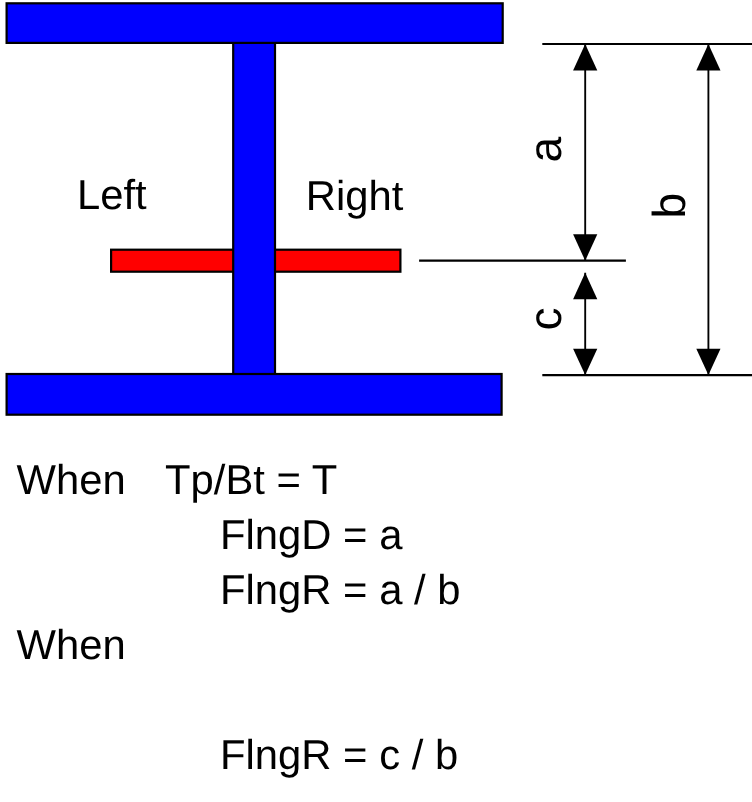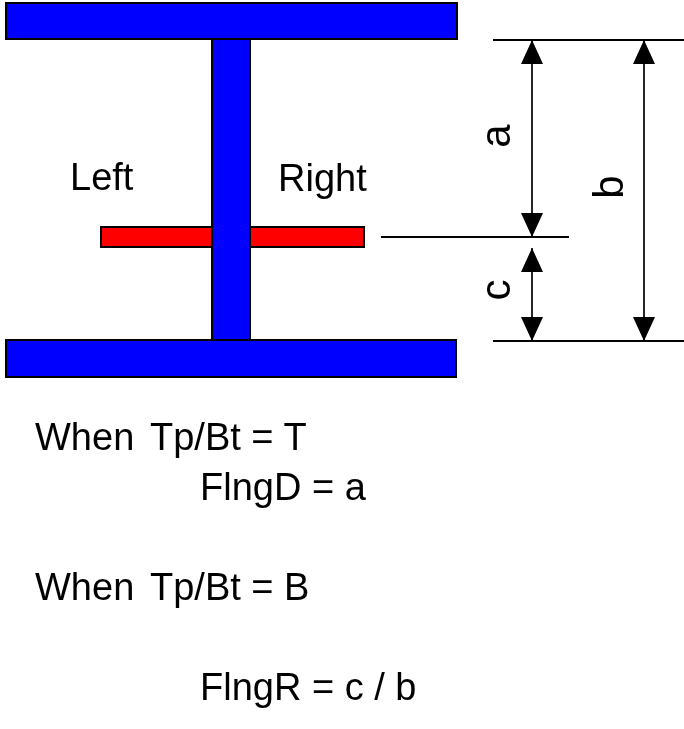--- a/index.html
+++ b/index.html
@@ -43,21 +43,20 @@
     position: absolute;
     left: 0;
     width: 684px;
     height: 50px;
     line-height: 50px;
     white-space: nowrap;
   }
   .fline .kw {
     position: absolute;
     left: 15px;
-    margin-left: 20px;
   }
   .fline .expr-when {
     position: absolute;
     left: 150px;
   }
   .fline .expr-sub {
     position: absolute;
     left: 164px;
     margin-left: 36px;
   }
@@ -109,23 +108,26 @@
 
   <div id="formula-block">
     <div class="fline l0">
       <span class="kw">When</span>
       <span class="expr-when">Tp/Bt = T</span>
     </div>
     <div class="fline l1">
       <span class="kw"></span>
       <span class="expr-sub">FlngD = a</span>
     </div>
+    <div class="fline l2">
+      <span class="kw"></span>
+      <span class="expr-sub">FlngR = a / b</span>
+    </div>
     <div class="fline l3">
       <span class="kw">When</span>
-      <span class="expr-when">Tp/Bt = B</span>
     </div>
     <div class="fline l5">
       <span class="kw"></span>
       <span class="expr-sub">FlngR = c / b</span>
     </div>
   </div>
 
 </div>
 
 </body></html>

